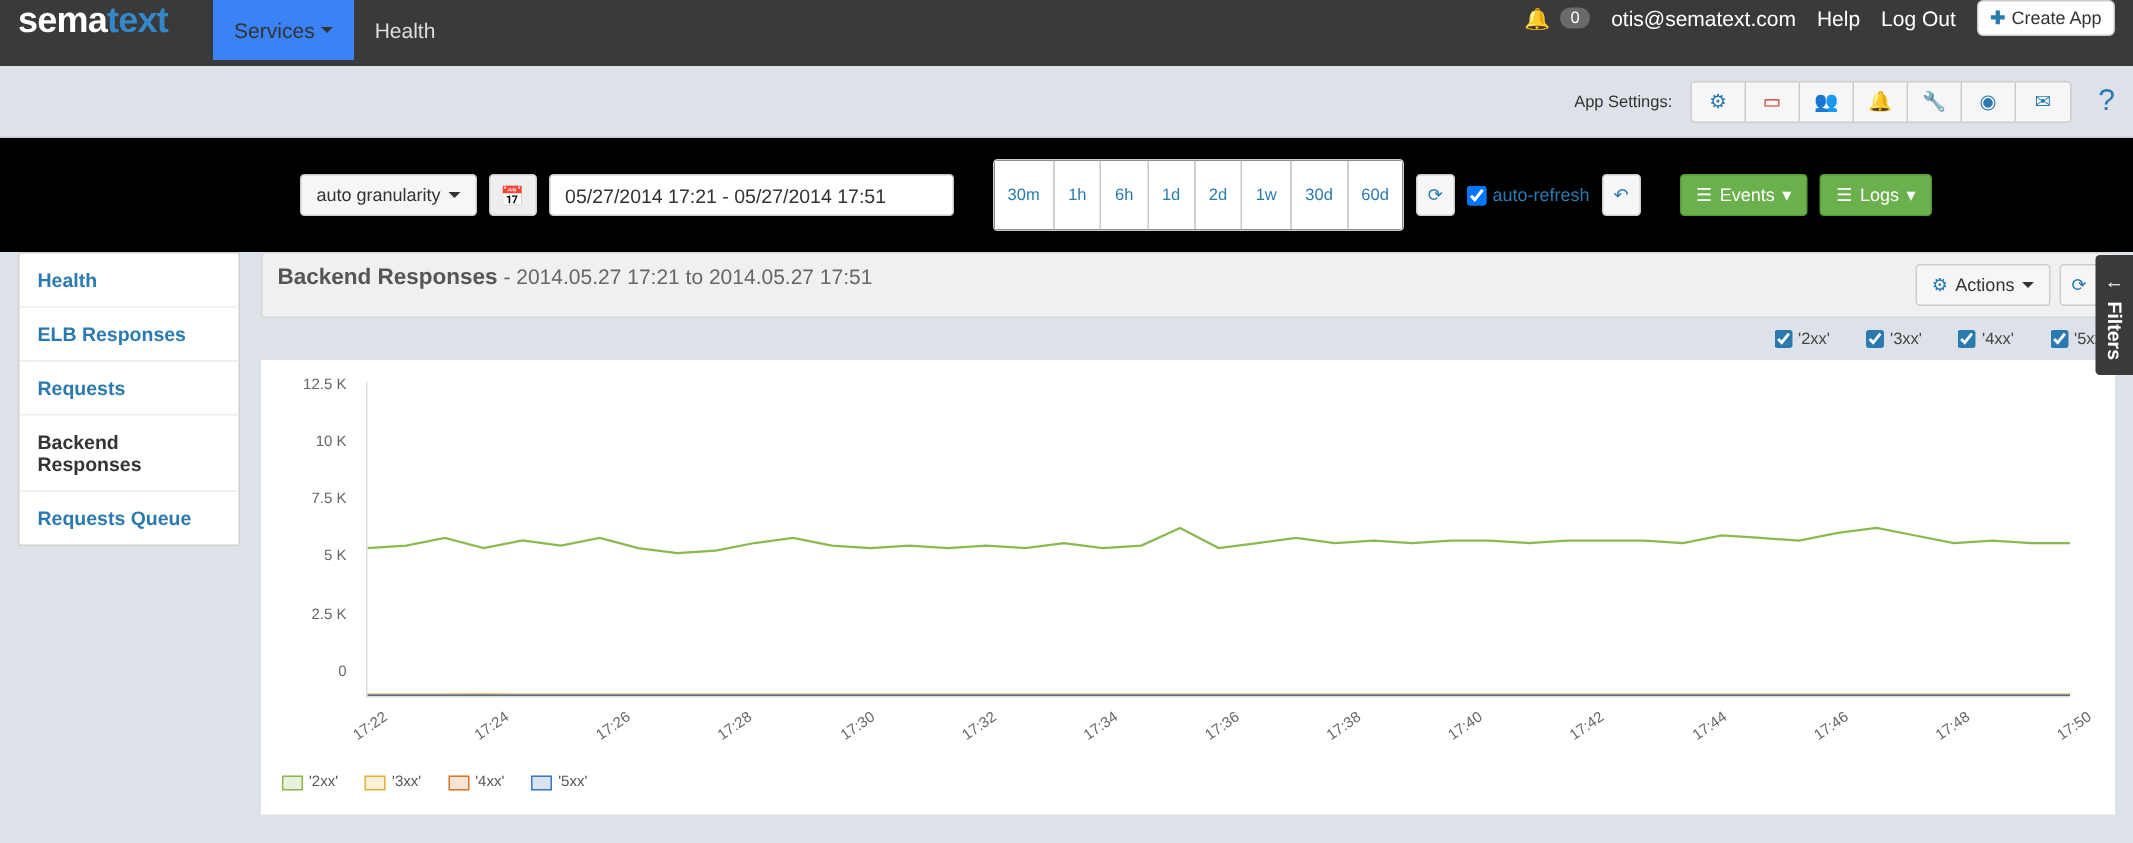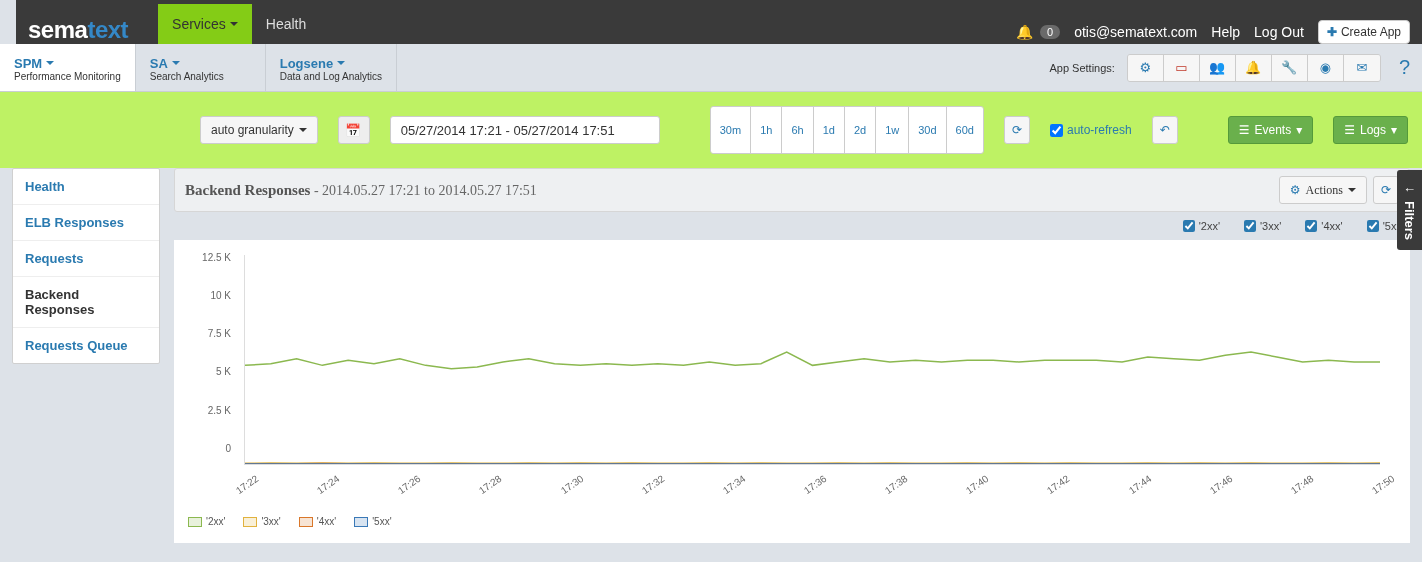--- a/index.html
+++ b/index.html
@@ -1,25 +1,25 @@
 <!DOCTYPE html>
 <html><head>
 <meta charset="utf-8">
 <style>
 * { box-sizing: border-box; margin: 0; padding: 0; }
 body { font-family: Arial, Helvetica, sans-serif; font-size: 13px; background: #dde2e8; color: #333; width: 1422px; height: 562px; overflow: hidden; position: relative; }
 
 
-.topbar { background: #3a3a3a; height: 44px; display: flex; align-items: flex-end; padding: 0 12px; color: #fff; margin-left: 16px; }
+.topbar { background: #3a3a3a; height: 44px; display: flex; align-items: flex-start; padding: 0 12px; color: #fff; }
 .logo { font-size: 24px; font-weight: 600; margin-right: 30px; letter-spacing: -0.5px;}
 .logo .se { color:#fff; }
 .logo .text { color:#3488c8; }
 .topnav { display: flex; align-items: center; gap: 0; }
 .topnav-item { padding: 12px 14px; color: #ddd; cursor: pointer; display: flex; align-items: center;gap:4px;font-size:14px;}
-.topnav-item.active { background: #84cc16; color: #333; }
+.topnav-item.active { background: #3b82f6; color: #333; }
 .caret { width:0;height:0;border-left:4px solid transparent;border-right:4px solid transparent;border-top:4px solid currentColor;display:inline-block;}
 .topbar-right { margin-left: auto; display: flex; align-items: center; gap: 14px; font-size:14px;}
 .bell-badge { display:flex;align-items:center;gap:6px;}
 .count-pill { background:#6a6a6a;border-radius:8px;padding:1px 7px;font-size:11px;}
 .create-app-btn { background:#fff;color:#333;border-radius:4px;padding:4px 8px;font-size:12px;display:flex;align-items:center;gap:4px;border:1px solid #ccc;}
 .plus-circle{color:#2a7ab0;font-weight:bold;}
 
 
 .subnav { background:#dde2e8; height:48px; display:flex;align-items:stretch;padding:0;border-bottom:1px solid #c9ced4;}
 .subnav-tab { padding:6px 14px 4px;background:transparent;border-right:1px solid #c9ced4;display:flex;flex-direction:column;justify-content:center;min-width:130px;}
@@ -30,40 +30,40 @@
 .subnav-right{margin-left:auto;display:flex;align-items:center;padding-right:12px;gap:12px;}
 .app-select{display:flex;align-items:center;background:#fff;border:1px solid #aaa;border-radius:3px;height:26px;width:210px;justify-content:center;font-size:12px;position:relative;}
 .app-select .drop{position:absolute;right:4px;}
 .app-settings-label{font-size:11px;color:#333;}
 .icon-btn-group{display:flex;border:1px solid #ccc;border-radius:3px;overflow:hidden;}
 .icon-btn{width:36px;height:26px;background:#f6f6f6;border-right:1px solid #ccc;display:flex;align-items:center;justify-content:center;color:#2a7ab0;cursor:pointer;font-size:13px;}
 .icon-btn:last-child{border-right:none;}
 .help-circle{color:#2a7ab0;font-size:20px;margin-left:6px;}
 
 
-.toolbar{display:flex;align-items:center;gap:20px;padding:14px 12px 14px 200px;background:#bef264;}
+.toolbar{display:flex;align-items:center;gap:8px;padding:14px 12px 14px 200px;background:#000000;}
 .btn{background:#f6f6f6;border:1px solid #ccc;border-radius:3px;padding:5px 10px;font-size:12px;display:flex;align-items:center;gap:5px;cursor:pointer;height:28px;}
 .btn.small{padding:5px 7px;}
 .daterange{background:#fff;border:1px solid #ccc;border-radius:3px;height:28px;display:flex;align-items:center;gap:10px;padding:0 10px;min-width:270px;}
 .cal-icon-box{background:#eee;border:1px solid #ccc;border-radius:3px;width:32px;height:28px;display:flex;align-items:center;justify-content:center;}
 .range-btns{display:flex;border:1px solid #ccc;border-radius:3px;overflow:hidden;}
 .range-btn{padding:17px 9px;background:#fff;color:#2a7ab0;font-size:11px;border-right:1px solid #ccc;cursor:pointer;}
 .range-btn:last-child{border-right:none;}
 .auto-refresh{display:flex;align-items:flex-end;gap:4px;font-size:12px;color:#2a7ab0;}
 .green-btn{background:#6ab04c;color:#fff;border:1px solid #559a3a;border-radius:3px;padding:5px 10px;font-size:12px;display:flex;align-items:center;gap:5px;height:28px;cursor:pointer;}
 
 
 .main{display:flex;padding:0 12px 12px;gap:14px;}
 .sidebar{width:148px;background:#fff;border:1px solid #d0d0d0;border-radius:2px; align-self:flex-start;}
 .side-item{padding:10px 12px;color:#2a7ab0;font-weight:bold;border-bottom:1px solid #eee;font-size:13px;cursor:pointer;}
 .side-item.active{color:#333;}
 .side-item:last-child{border-bottom:none;}
 
 .content{flex:1;}
-.panel-head{background:#eef0f2;border:1px solid #d6d6d6;border-radius:3px;padding:7px 10px;display:flex;align-items:center;font-family:Liberation Serif, serif;}
+.panel-head{background:#eef0f2;border:1px solid #d6d6d6;border-radius:3px;padding:7px 10px;display:flex;align-items:flex-start;}
 .panel-title{font-size:15px;font-weight:bold;color:#555;}
 .panel-title .range{font-weight:normal;color:#666;font-size:14px;}
 .panel-head-right{margin-left:auto;display:flex;gap:6px;}
 
 .series-toggles{display:flex;justify-content:flex-end;gap:24px;padding:8px 6px;font-size:11px;color:#444;}
 .toggle{display:flex;align-items:center;gap:4px;}
 .cb{width:12px;height:12px;accent-color:#2a7ab0;}
 
 .chart-wrap{background:#fff;padding:10px;}
 .chart{position:relative;height:260px;}
@@ -109,34 +109,20 @@
     <span>Help</span>
     <span>Log Out</span>
     <div class="create-app-btn">
       <span class="plus-circle">✚</span>
       <span>Create App</span>
     </div>
   </div>
 </div>
 
 <div class="subnav">
-  <div id="subnav-tabs" style="display:flex;">
-      <div class="subnav-tab active">
-        <div class="subnav-title">SPM <span class="caret"></span></div>
-        <div class="subnav-sub">Performance Monitoring</div>
-      </div>
-      <div class="subnav-tab">
-        <div class="subnav-title">SA <span class="caret"></span></div>
-        <div class="subnav-sub">Search Analytics</div>
-      </div>
-      <div class="subnav-tab">
-        <div class="subnav-title">Logsene <span class="caret"></span></div>
-        <div class="subnav-sub">Data and Log Analytics</div>
-      </div>
-    </div>
   <div class="subnav-right">
     <span class="app-settings-label">App Settings:</span>
     <div class="icon-btn-group">
       <div class="icon-btn">⚙</div>
       <div class="icon-btn" style="color:#c0392b;">▭</div>
       <div class="icon-btn">👥</div>
       <div class="icon-btn">🔔</div>
       <div class="icon-btn">🔧</div>
       <div class="icon-btn">◉</div>
       <div class="icon-btn">✉</div>

